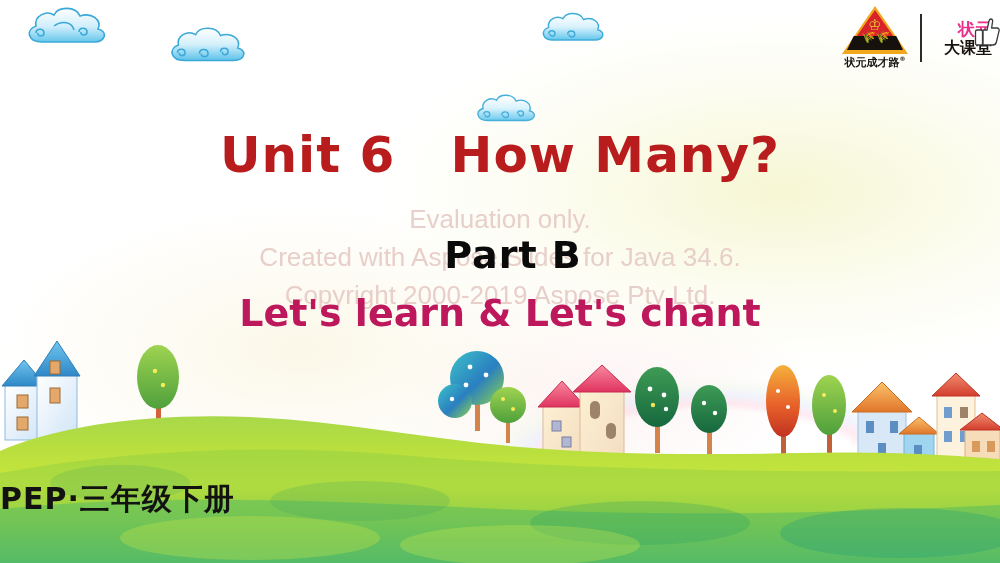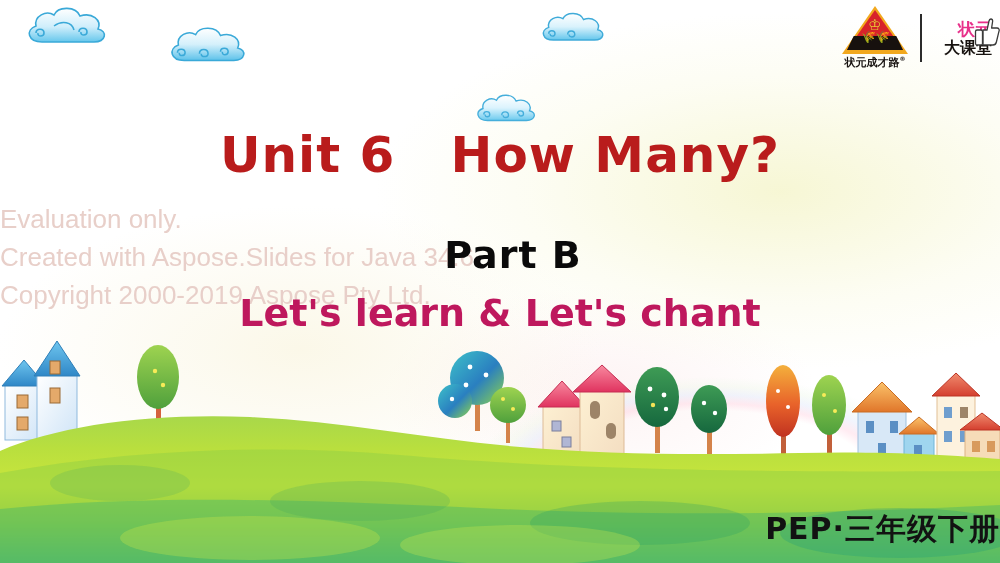--- a/index.html
+++ b/index.html
@@ -118,34 +118,33 @@
     text-align:center;
     font-family:"DejaVu Sans", sans-serif;
     font-weight:bold;
     font-size:38px;line-height:44px;
     color:#be185d;
     letter-spacing:0px;
     z-index:6;
   }
   .footer-text{
     position:absolute;left:0;right:0;top:480px;
-    text-align:right;
+    text-align:left;
     font-family:"DejaVu Sans", sans-serif;
     font-weight:bold;
     font-size:30px;line-height:38px;
     color:#121212;
     letter-spacing:1px;
     z-index:6;
-    margin-top:30px;
   }
 
   
   .watermark{
     position:absolute;left:0;right:0;top:200px;
-    text-align:left;
+    text-align:center;
     font-family:"Liberation Sans", sans-serif;
     font-size:26px;line-height:38px;
     color:#e8cfc9;
     font-weight:normal;
     white-space:nowrap;
     z-index:5;
     pointer-events:none;
   }
   .watermark div{white-space:nowrap;}
 

